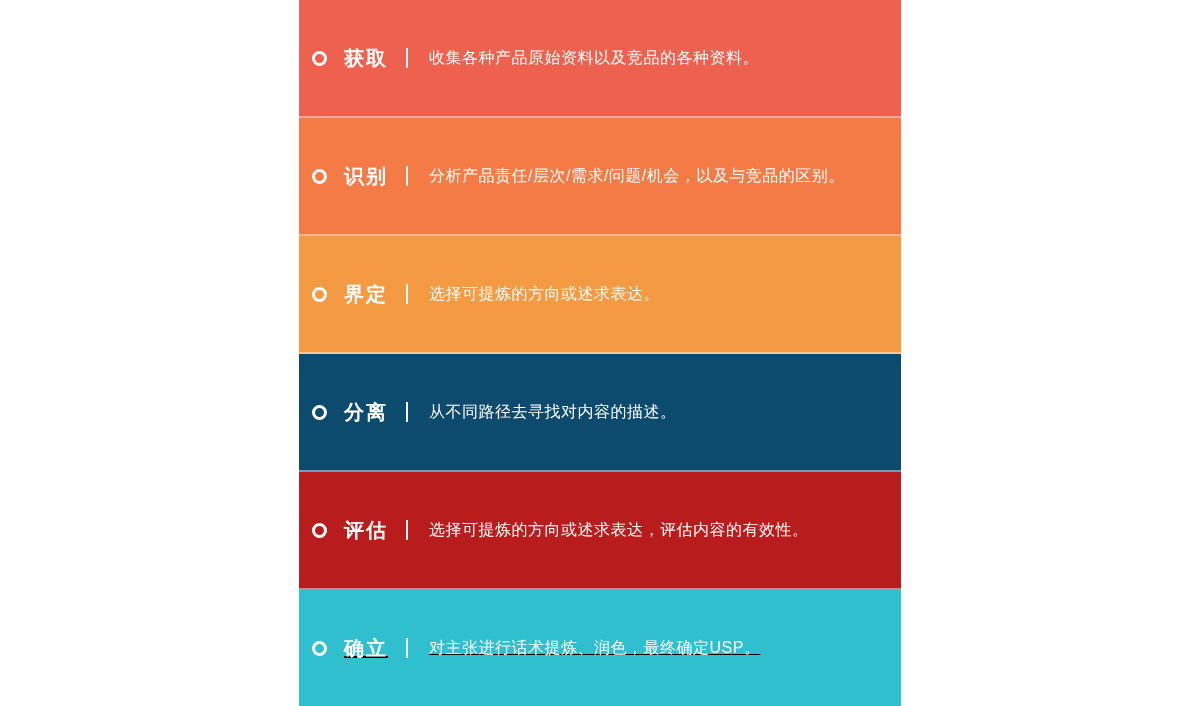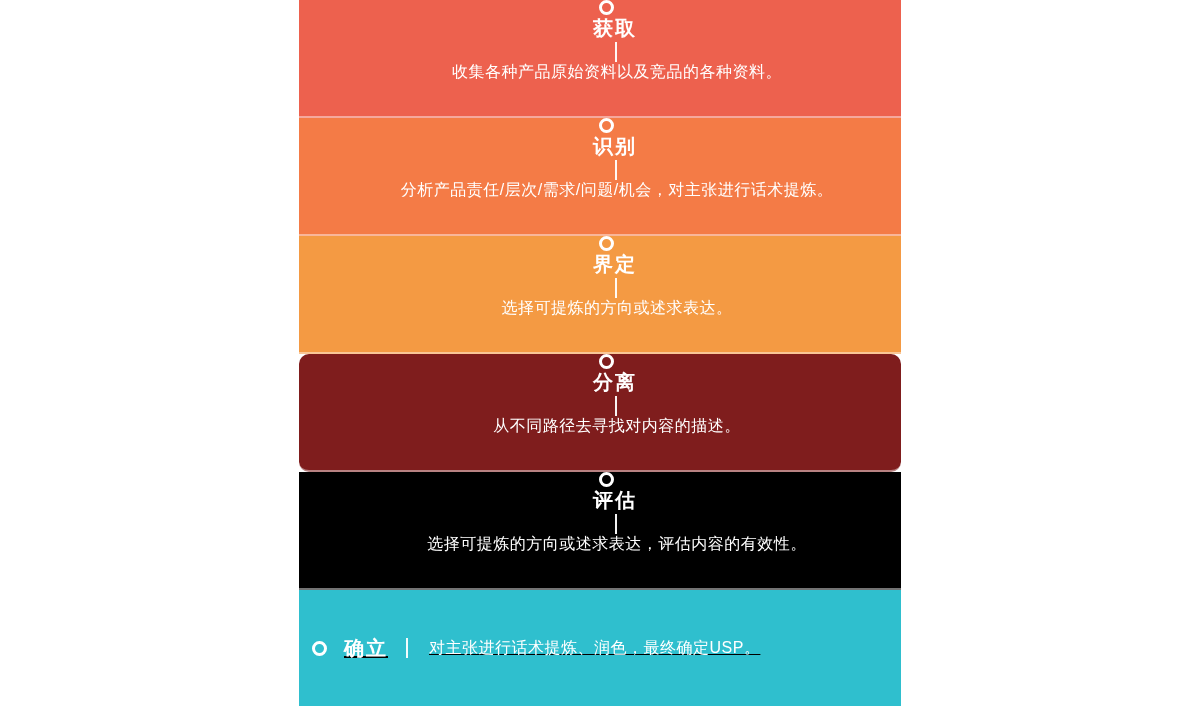--- a/index.html
+++ b/index.html
@@ -26,21 +26,20 @@
   }
   .row {
     flex: 1 1 0;
     display: flex;
     align-items: center;
     padding-left: 13px;
     box-sizing: border-box;
   }
   .row:not(:last-child) {
     border-bottom: 2px solid rgba(255,255,255,0.45);
-    flex-direction: column;
   }
   .bullet {
     flex: 0 0 auto;
     width: 9px;
     height: 9px;
     border: 3px solid #ffffff;
     border-radius: 50%;
     background: transparent;
   }
   .title {
@@ -76,38 +75,38 @@
       <span class="bullet"></span>
       <span class="title">获取</span>
       <span class="sep"></span>
       <span class="desc">收集各种产品原始资料以及竞品的各种资料。</span>
     </div>
 
     <div class="row" style="background: rgb(244, 123, 70);">
       <span class="bullet"></span>
       <span class="title">识别</span>
       <span class="sep"></span>
-      <span class="desc">分析产品责任/层次/需求/问题/机会，对主张进行话术提炼。</span>
+      <span class="desc">分析产品责任/层次/需求/问题/机会，以及与竞品的区别。</span>
     </div>
 
     <div class="row" style="background: rgb(244, 154, 67);">
       <span class="bullet"></span>
       <span class="title">界定</span>
       <span class="sep"></span>
       <span class="desc">选择可提炼的方向或述求表达。</span>
     </div>
 
-    <div class="row" style="background: #7f1d1d; border-radius: 10px;">
+    <div class="row" style="background: #0c4a6e;">
       <span class="bullet"></span>
       <span class="title">分离</span>
       <span class="sep"></span>
       <span class="desc">从不同路径去寻找对内容的描述。</span>
     </div>
 
-    <div class="row" style="background: #000000;">
+    <div class="row" style="background: #b91c1c;">
       <span class="bullet"></span>
       <span class="title">评估</span>
       <span class="sep"></span>
       <span class="desc">选择可提炼的方向或述求表达，评估内容的有效性。</span>
     </div>
 
 
     <div class="row" style="background: rgb(47, 191, 206); text-decoration: underline;">
       <span class="bullet"></span>
       <span class="title">确立</span>

